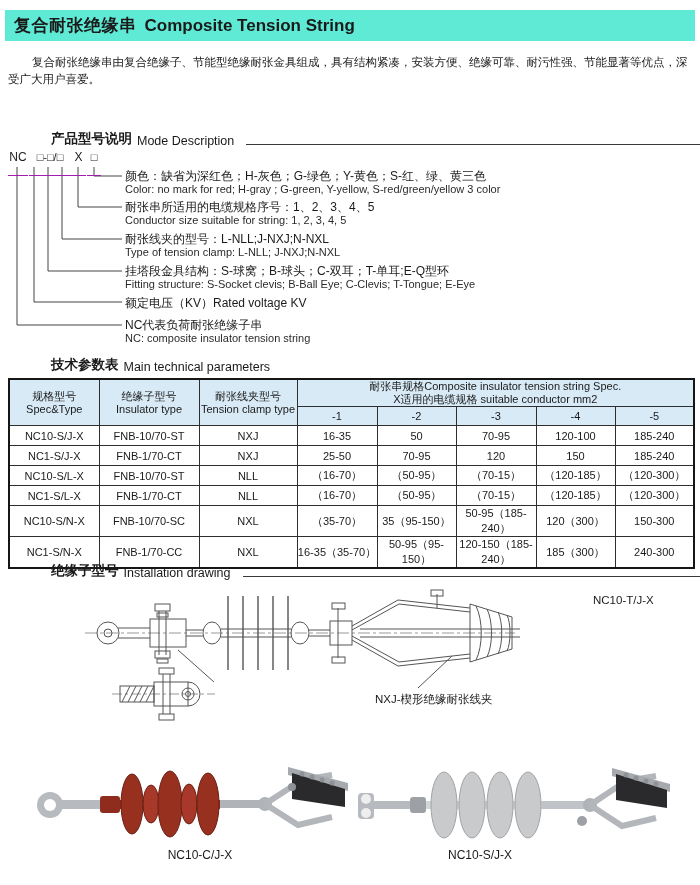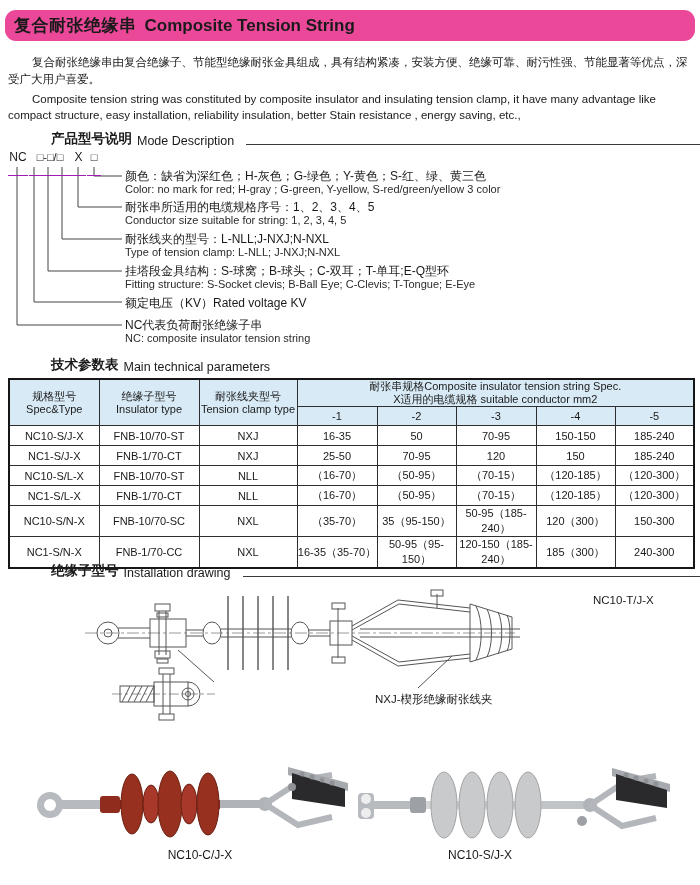--- a/index.html
+++ b/index.html
@@ -1,21 +1,21 @@
 <!DOCTYPE html>
 <html><head>
 <meta charset="utf-8">
 <style>
   html,body{margin:0;padding:0;background:#ffffff;}
   .page{position:relative;width:700px;height:885px;background:#fff;overflow:hidden;
         font-family:"Liberation Sans","DejaVu Sans",sans-serif;color:#1a1a1a;}
   .abs{position:absolute;}
   
-  .title-bar{left:5px;top:10px;width:690px;height:31px;background:#ec4899;
-             display:flex;align-items:center;padding-left:9px;box-sizing:border-box;border-radius:11px;}
+  .title-bar{left:5px;top:10px;width:690px;height:31px;background:#5eead4;
+             display:flex;align-items:center;padding-left:9px;box-sizing:border-box;}
   .title-bar .cn{font-size:17px;font-weight:bold;letter-spacing:.5px;}
   .title-bar .en{font-size:17px;font-weight:bold;margin-left:8px;}
   
   .para{left:8px;width:686px;font-size:11.5px;line-height:17px;text-indent:24px;}
   
   .sec-title{left:8px;width:686px;display:flex;align-items:flex-end;margin-left:43px;}
   .sec-title .cn{font-size:13.5px;font-weight:bold;white-space:nowrap;}
   .sec-title .en{font-size:12.5px;margin-left:5px;white-space:nowrap;}
   .sec-title .rule{flex:1;border-bottom:1px solid #3a3a3a;margin-left:12px;margin-bottom:3px;}
   
@@ -41,21 +41,20 @@
 <body>
 
 <div class="page">
 
   <div class="abs title-bar">
     <span class="cn">复合耐张绝缘串</span>
     <span class="en">Composite Tension String</span>
   </div>
 
   <div class="abs para" style="top:54px;">复合耐张绝缘串由复合绝缘子、节能型绝缘耐张金具组成，具有结构紧凑，安装方便、绝缘可靠、耐污性强、节能显著等优点，深受广大用户喜爱。</div>
-  <div class="abs para" style="top:91px;line-height:16px;">Composite tension string was constituted by composite insulator and insulating tension clamp, it have many advantage like compact structure, easy installation, reliability insulation, better Stain resistance , energy saving, etc.,</div>
 
   <div class="abs sec-title" style="top:130px;">
     <span class="cn">产品型号说明</span>
     <span class="en">Mode Description</span>
     <span class="rule"></span>
   </div>
 
   <div class="abs diagram">
     <svg width="700" height="200" viewBox="0 0 700 200" style="position:absolute;left:0;top:0;">
       <g stroke="#444" stroke-width="1" fill="none">
@@ -141,21 +140,21 @@
       </tr>
     </thead>
     <tbody>
         <tr>
           <td>NC10-S/J-X</td>
           <td>FNB-10/70-ST</td>
           <td>NXJ</td>
           <td>16-35</td>
           <td>50</td>
           <td>70-95</td>
-          <td>150-150</td>
+          <td>120-100</td>
           <td>185-240</td>
         </tr>
         <tr>
           <td>NC1-S/J-X</td>
           <td>FNB-1/70-CT</td>
           <td>NXJ</td>
           <td>25-50</td>
           <td>70-95</td>
           <td>120</td>
           <td>150</td>

